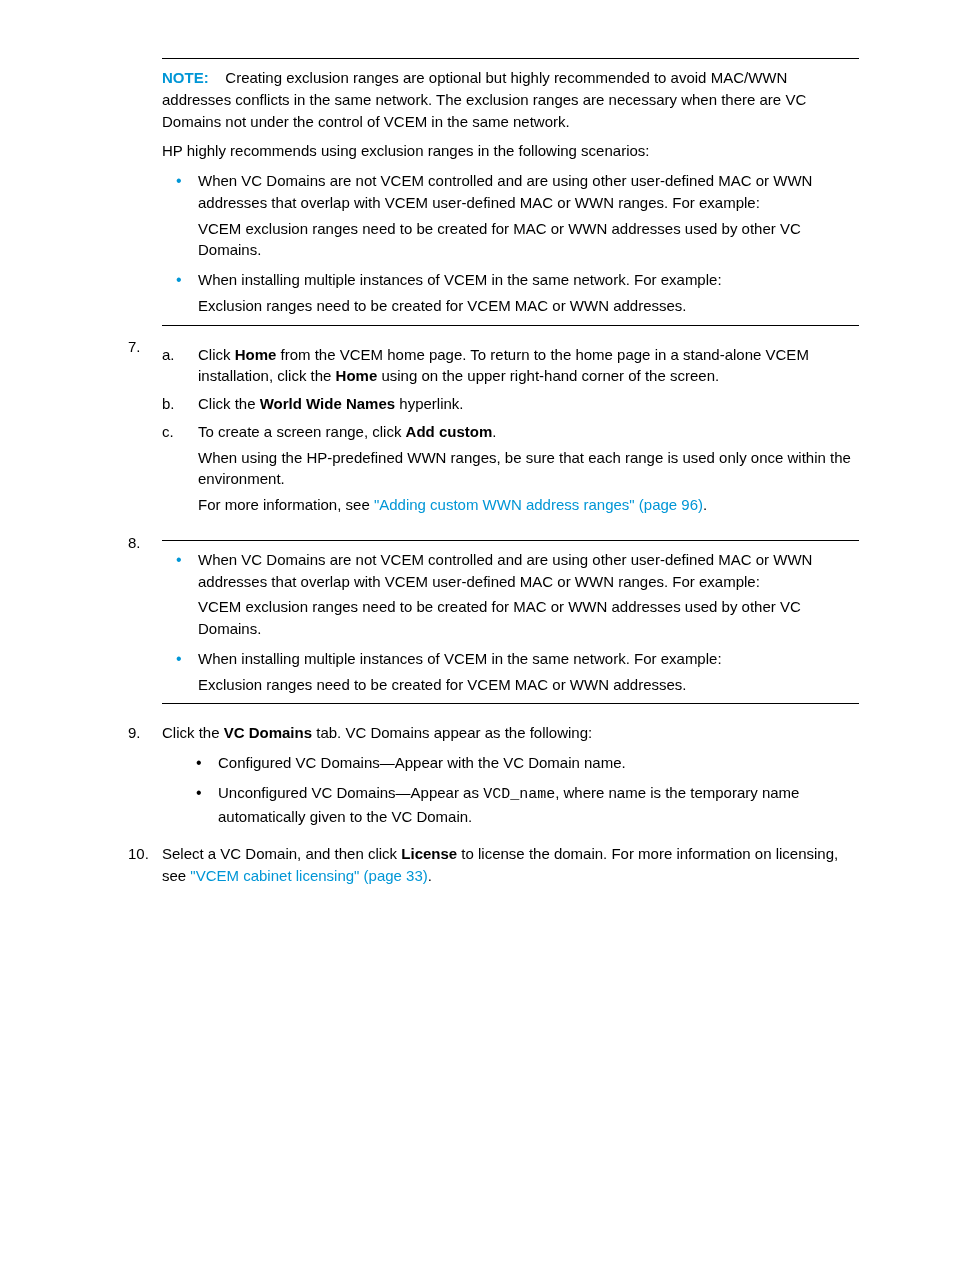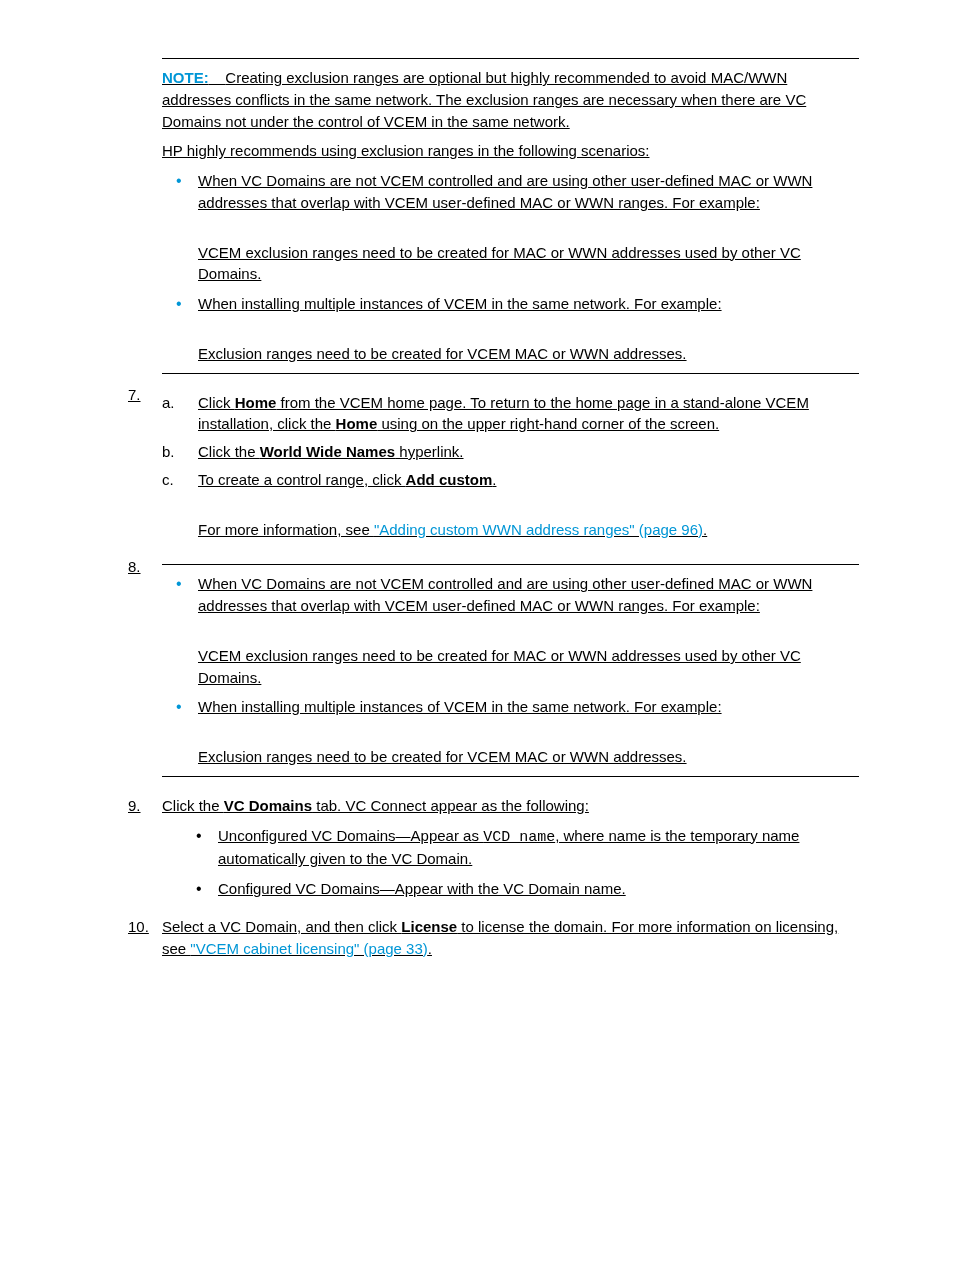--- a/index.html
+++ b/index.html
@@ -5,21 +5,21 @@
   * { box-sizing: border-box; margin: 0; padding: 0; }
   body {
     font-family: Arial, Helvetica, sans-serif;
     font-size: 15px;
     line-height: 1.45;
     color: #000;
     background: #fff;
     width: 954px;
     padding: 50px 95px 40px 55px;
   }
-  .content { margin-left: 107px; text-decoration: underline; }
+  .content { margin-left: 107px; }
   hr.rule { border: none; border-top: 1px solid #000; margin: 0; }
   .note-label { color: #0096d6; font-weight: bold; }
   b, .bold { font-weight: bold; }
   a.link { color: #0096d6; text-decoration: none; }
   .mono { font-family: "Courier New", monospace; }
   .p { margin: 8px 0; }
   .noteblock { margin: 8px 0 10px 0; }
   .ol-wrap { list-style: none; }
   .ol-item { display: flex; margin-top: 8px; margin-left: -38px; }
   .ol-num { width: 38px; flex-shrink: 0; text-align: left; padding-left: 4px; }
@@ -28,21 +28,21 @@
   ul.bullets > li { position: relative; padding-left: 36px; margin: 8px 0; }
   ul.bullets > li::before {
     content: "•"; position: absolute; left: 14px; top: 0; color: #0096d6;
     font-size: 16px; line-height: 1.4;
   }
   ul.bullets.black > li::before { color: #000; left: 34px; }
   ul.bullets.black > li { padding-left: 56px; }
   ol.alpha { list-style: none; margin: 8px 0; }
   ol.alpha > li { position: relative; padding-left: 36px; margin: 6px 0; }
   ol.alpha > li .alpha-marker { position: absolute; left: 0; top: 0; width: 30px; }
-  .subp { margin-top: 28px; }
+  .subp { margin-top: 4px; }
 </style>
 </head>
 <body>
 
 <div class="content">
 
   <div class="noteblock">
     <hr class="rule">
     <p class="p">
       <span class="note-label">NOTE:</span>&nbsp;&nbsp;&nbsp;
@@ -73,21 +73,22 @@
           <li>
             <span class="alpha-marker">a.</span>
             <span>Click </span><b>Home</b><span> from the VCEM home page. To return to the home page in a stand-alone VCEM installation, click the </span><b>Home</b><span> using on the upper right-hand corner of the screen.</span>
           </li>
           <li>
             <span class="alpha-marker">b.</span>
             <span>Click the </span><b>World Wide Names</b><span> hyperlink.</span>
           </li>
           <li>
             <span class="alpha-marker">c.</span>
-            <span>To create a control range, click </span><b>Add custom</b><span>.</span>
+            <span>To create a screen range, click </span><b>Add custom</b><span>.</span>
+            <p class="subp">When using the HP-predefined WWN ranges, be sure that each range is used only once within the environment.</p>
             <p class="subp">
               <span>For more information, see </span><a class="link">"Adding custom WWN address ranges" (page 96)</a><span>.</span>
             </p>
           </li>
         </ol>
       </div>
     </div>
 
     <div class="ol-item">
       <div class="ol-num">8.</div>
@@ -107,28 +108,28 @@
           </ul>
           <hr class="rule">
         </div>
       </div>
     </div>
 
     <div class="ol-item">
       <div class="ol-num">9.</div>
       <div class="ol-body">
         <p>
-          <span>Click the </span><b>VC Domains</b><span> tab. VC Connect appear as the following:</span>
+          <span>Click the </span><b>VC Domains</b><span> tab. VC Domains appear as the following:</span>
         </p>
         <ul class="bullets black">
           <li>
-            <span>Unconfigured VC Domains—Appear as </span><span class="mono">VCD_name</span><span>, where name is the temporary name automatically given to the VC Domain.</span>
+            <span>Configured VC Domains—Appear with the VC Domain name.</span>
           </li>
           <li>
-            <span>Configured VC Domains—Appear with the VC Domain name.</span>
+            <span>Unconfigured VC Domains—Appear as </span><span class="mono">VCD_name</span><span>, where name is the temporary name automatically given to the VC Domain.</span>
           </li>
         </ul>
       </div>
     </div>
 
     <div class="ol-item">
       <div class="ol-num">10.</div>
       <div class="ol-body">
         <p>
           <span>Select a VC Domain, and then click </span><b>License</b><span> to license the domain. For more information on licensing, see </span><a class="link">"VCEM cabinet licensing" (page 33)</a><span>.</span>

